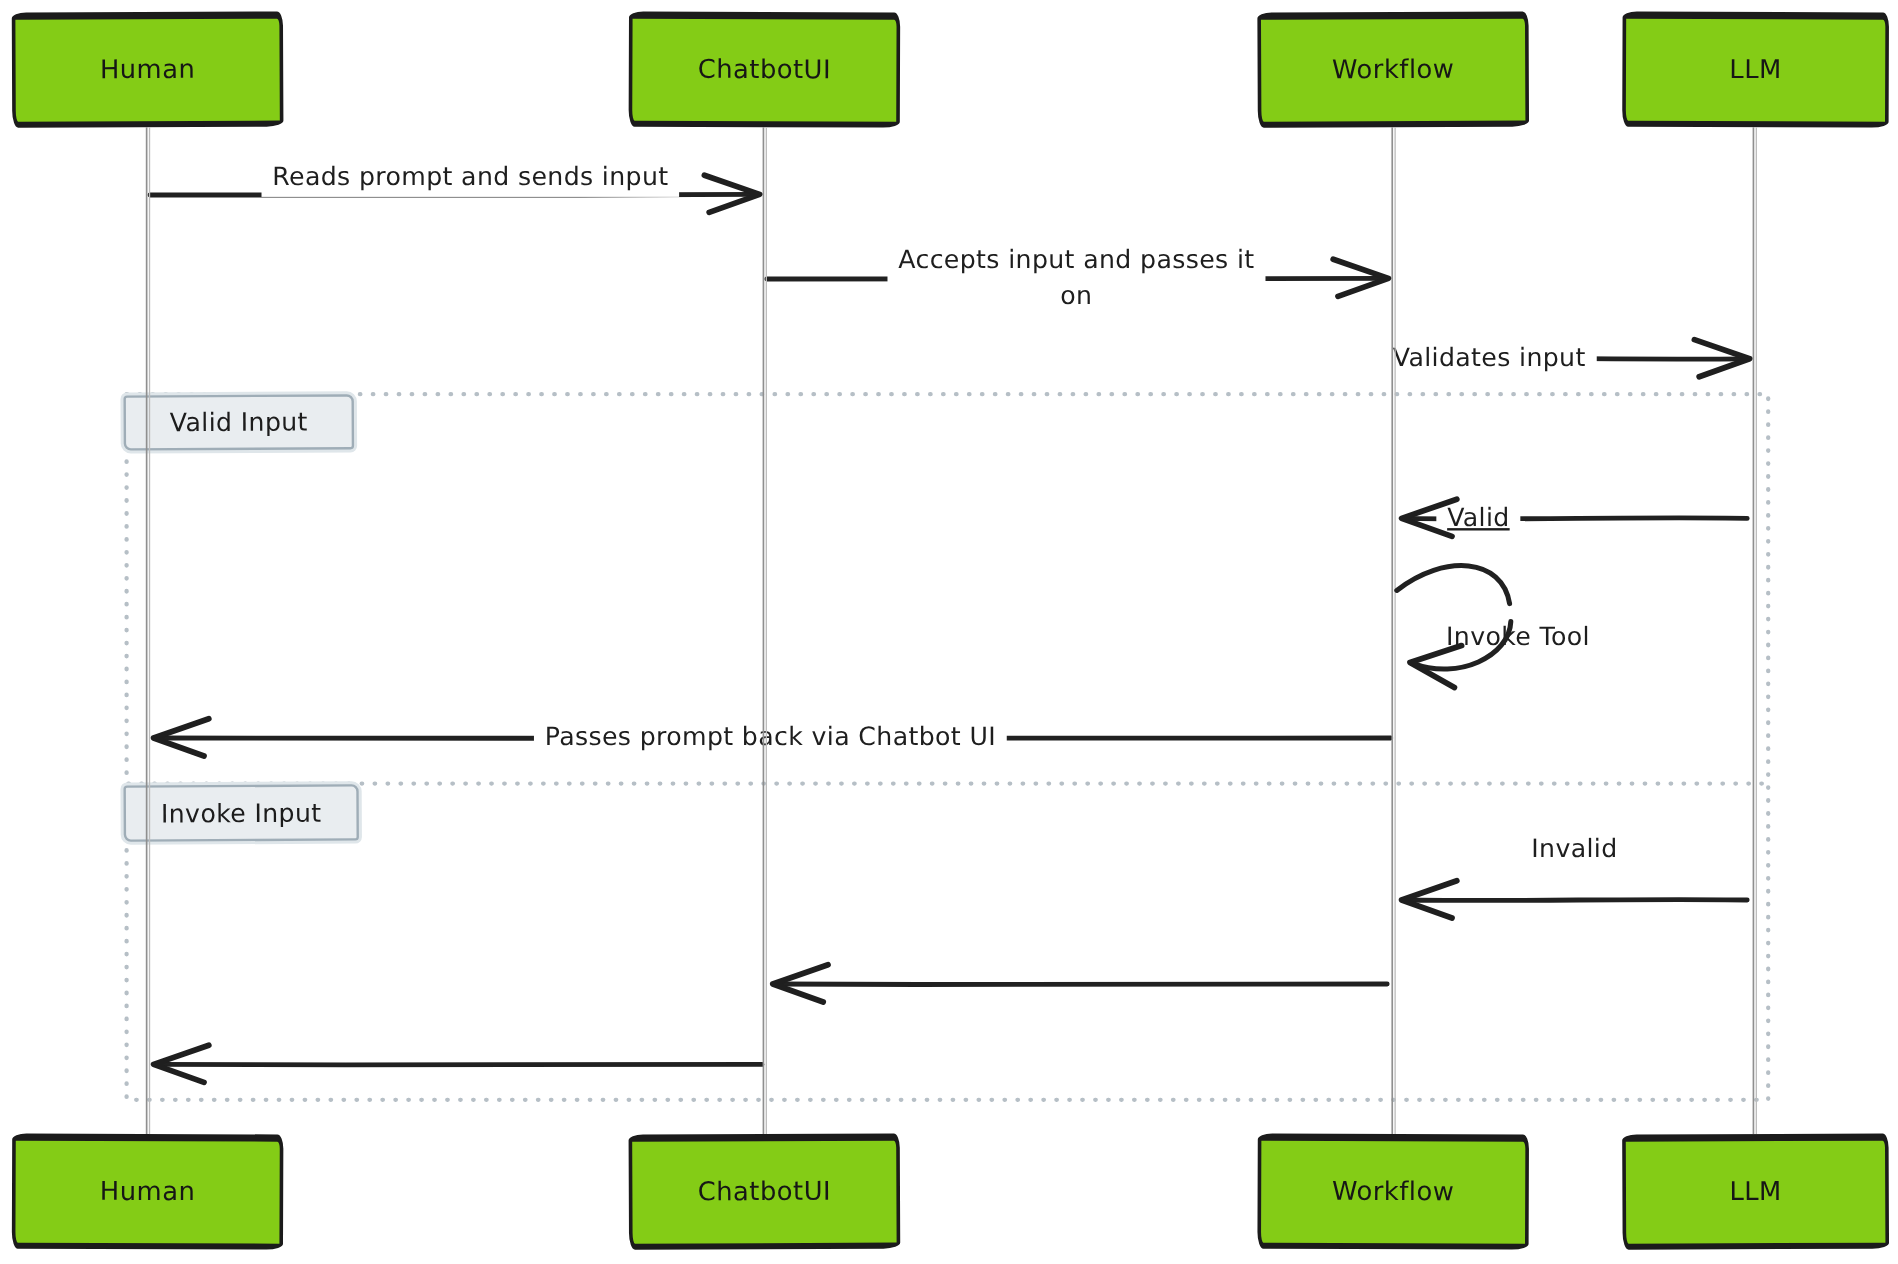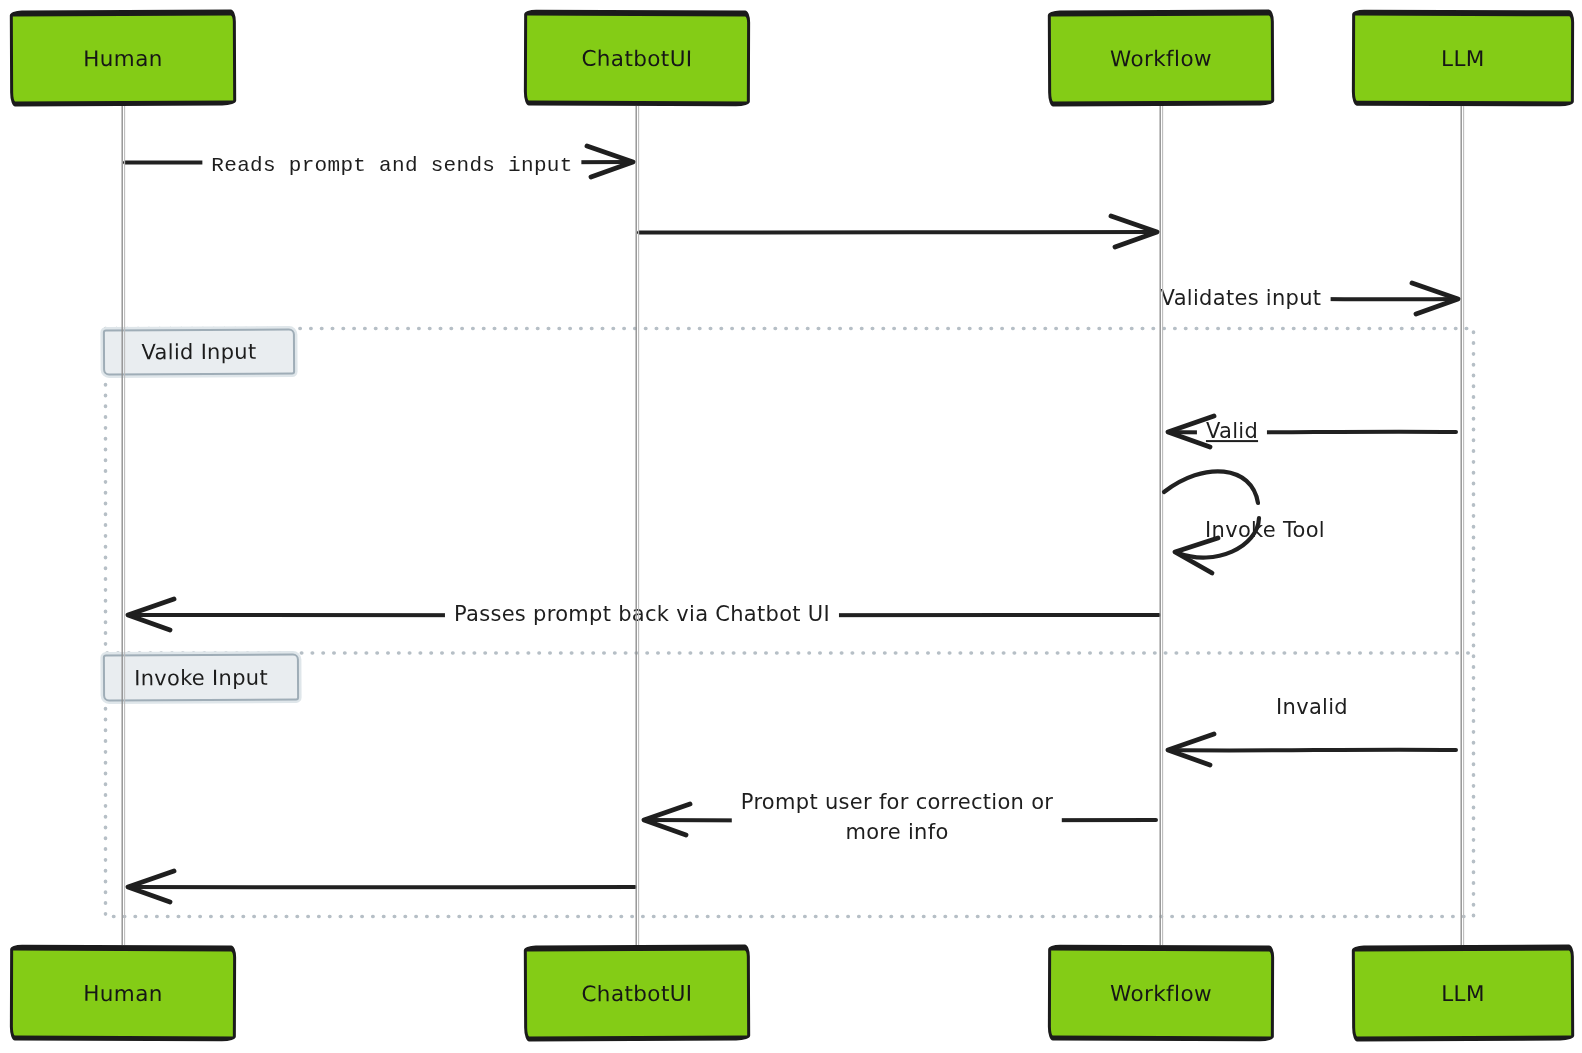--- a/index.html
+++ b/index.html
@@ -63,28 +63,28 @@
     </g>
   </svg>
 
   <div class="frame-label" style="left:103px; top:329px; width:192px; height:46px;">
     <span>Valid Input</span>
   </div>
   <div class="frame-label" style="left:103px; top:654px; width:196px; height:47px;">
     <span>Invoke Input</span>
   </div>
 
-  <div class="msg-label" style="left:392px; top:166px;font-family:Liberation Mono, monospace;">Reads prompt and sends input</div>
+  <div class="msg-label" style="left:392px; top:148px;">Reads prompt and sends input</div>
+  <div class="msg-label" style="left:897px; top:232px;">Accepts input and passes it
+on</div>
   <div class="msg-label" style="left:1241px; top:299px;">Validates input</div>
   <div class="msg-label" style="left:1232px; top:432px;text-decoration:underline;">Valid</div>
   <div class="msg-label no-bg" style="left:1265px; top:531px;">Invoke Tool</div>
   <div class="msg-label" style="left:642px; top:615px;">Passes prompt back via Chatbot UI</div>
   <div class="msg-label" style="left:1312px; top:708px;">Invalid</div>
-  <div class="msg-label" style="left:897px; top:818px;">Prompt user for correction or
-more info</div>
 
   <div class="actor r1" style="left:10px;   top:10px; width:226px;">
       <span>Human</span>
     </div>
   <div class="actor r2" style="left:524px;  top:10px; width:226px;">
       <span>ChatbotUI</span>
     </div>
   <div class="actor r1" style="left:1048px; top:10px; width:226px;">
       <span>Workflow</span>
     </div>

